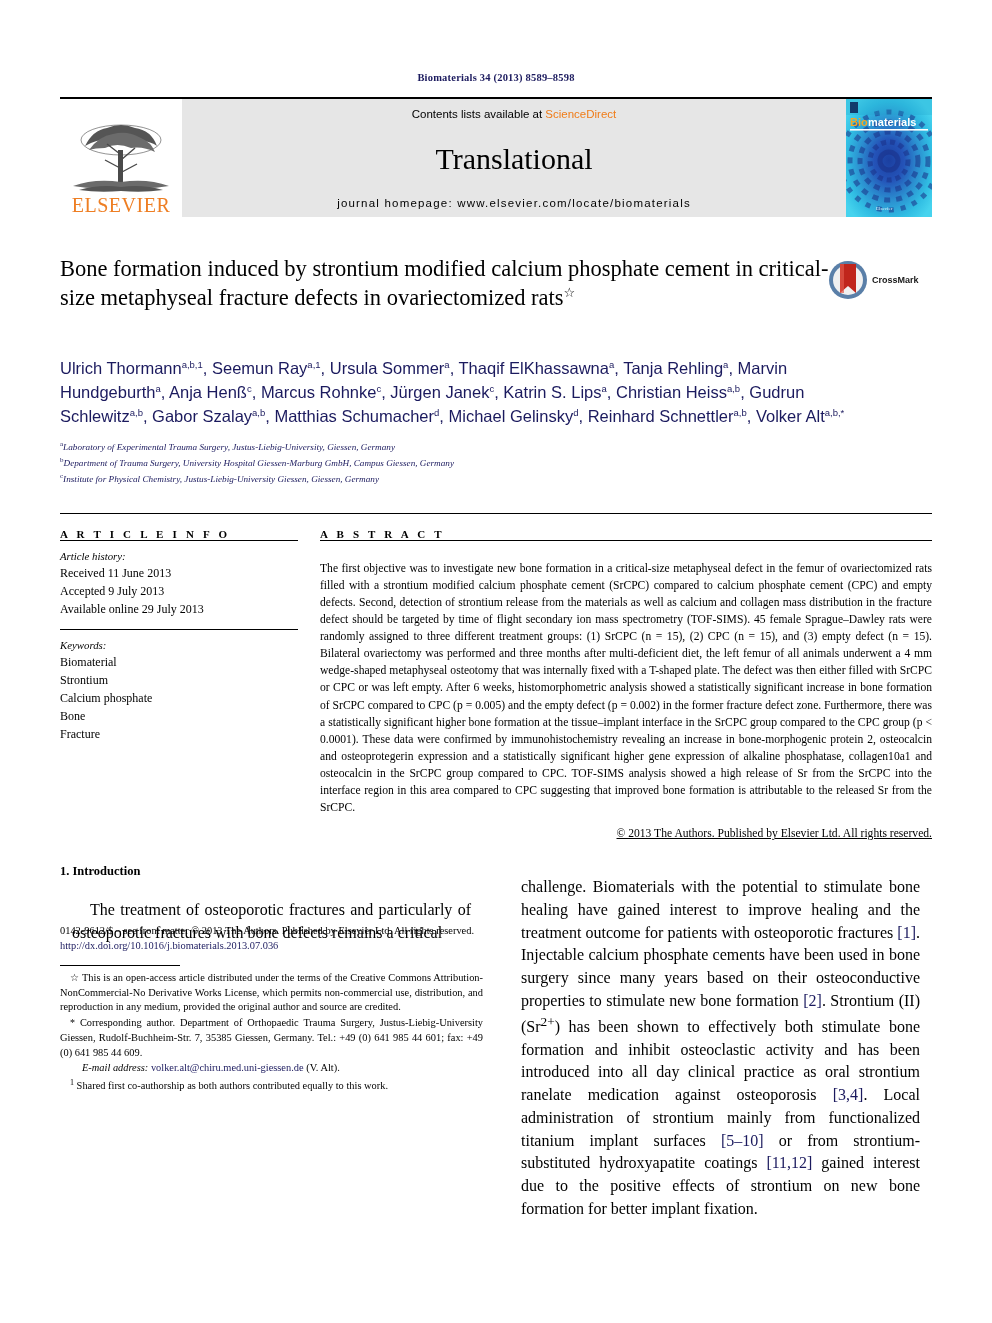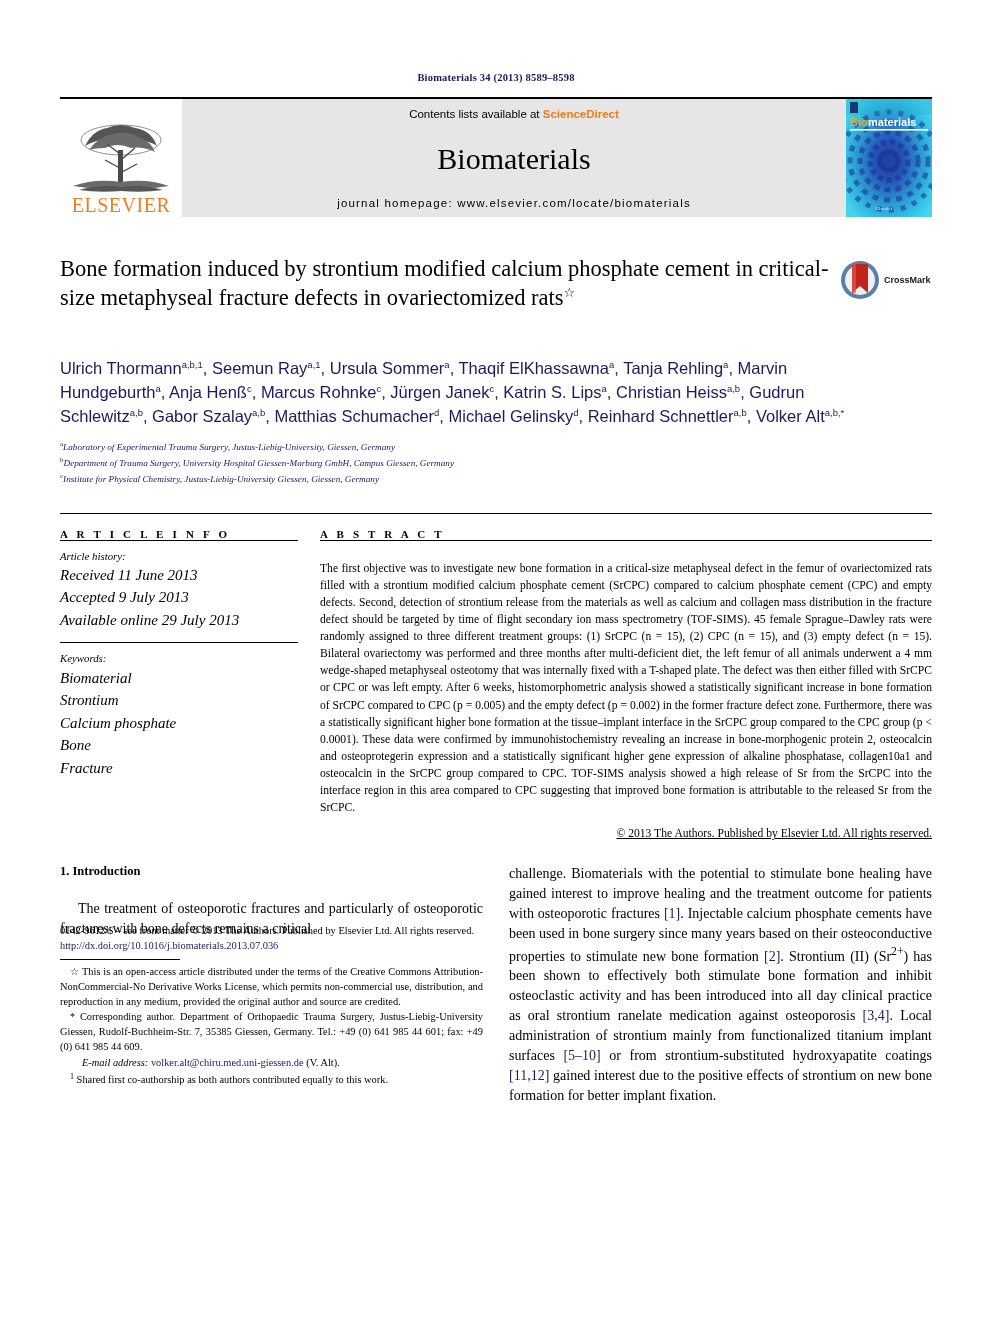--- a/index.html
+++ b/index.html
@@ -74,21 +74,21 @@
     padding: 9px 0 8px 0;
     box-sizing: border-box;
   }
   .contents-line {
     font-family: "Liberation Sans", sans-serif;
     font-size: 11.5px;
     color: #000;
   }
   .contents-line .sd {
     color: #f07c18;
-    font-weight: bold;
+    font-weight: normal;
   }
   .journal-name {
     font-family: "Liberation Serif", serif;
     font-size: 30px;
     color: #000;
     line-height: 1;
   }
   .homepage-line {
     font-family: "Liberation Sans", sans-serif;
     font-size: 11.5px;
@@ -114,21 +114,21 @@
     font-size: 22.5px;
     line-height: 1.28;
     color: #000;
     width: 775px;
     font-weight: normal;
     margin: 0;
   }
   .paper-title sup { font-size: 13px; vertical-align: super; }
   .crossmark {
     position: absolute;
-    right: 0;
+    right: 12px;
     top: 2px;
     width: 92px;
     height: 46px;
     display: flex;
     align-items: center;
     gap: 4px;
   }
   .crossmark-text {
     font-family: "Liberation Sans", sans-serif;
     font-size: 9px;
@@ -188,24 +188,23 @@
   .rule { border-top: 1.2px solid #000; }
 
   .info-group { padding-top: 7px; padding-bottom: 11px; }
   .info-title {
     font-style: italic;
     font-size: 10.8px;
     color: #000;
     line-height: 1.5;
   }
   .info-line {
-    font-size: 15px;
+    font-size: 12px;
     line-height: 1.5;
     color: #000;
-    font-style: italic;
   }
 
   .abs-body {
     padding-top: 8px;
     font-size: 11.6px;
     line-height: 1.47;
     text-align: justify;
     color: #000;
     hyphens: auto;
   }
@@ -227,25 +226,25 @@
   .bcol { width: 423px; flex: 0 0 423px; position: relative; }
 
   .sec-title {
     font-family: "Liberation Serif", serif;
     font-weight: bold;
     font-size: 12.5px;
     margin: 0 0 20px 0;
     color: #000;
   }
   .para {
-    font-size: 14px;
+    font-size: 16px;
     line-height: 1.42;
     text-align: justify;
     text-indent: 18px;
-    margin: 0;
+    margin: 12px;
     color: #000;
     hyphens: auto;
   }
   .para.noindent { text-indent: 0; }
   .ref { color: #1b1a5e; }
 
   
   .footnotes {
     margin-top: 14px;
     padding-top: 6px;
@@ -299,21 +298,21 @@
           <path d="M14 70 Q34 64 56 67 Q78 64 98 70 Q78 73 56 71 Q34 73 14 70 Z" fill="#555"></path>
         </g>
       </svg>
       <div class="elsevier-word">ELSEVIER</div>
     </div>
 
     <div class="masthead-center">
       <div class="contents-line">
         <span>Contents lists available at </span><span class="sd">ScienceDirect</span>
       </div>
-      <div class="journal-name">Biomaterials</div>
+      <div class="journal-name">Translational</div>
       <div class="homepage-line">journal homepage: www.elsevier.com/locate/biomaterials</div>
     </div>
 
     <div class="cover-thumb">
       <svg width="86" height="118" viewBox="0 0 86 118">
         <defs>
           <radialGradient id="cv" cx="50%" cy="52%" r="62%">
             <stop offset="0%" stop-color="#1b3fa0"></stop>
             <stop offset="28%" stop-color="#2453b8"></stop>
             <stop offset="55%" stop-color="#2b8fd0"></stop>

